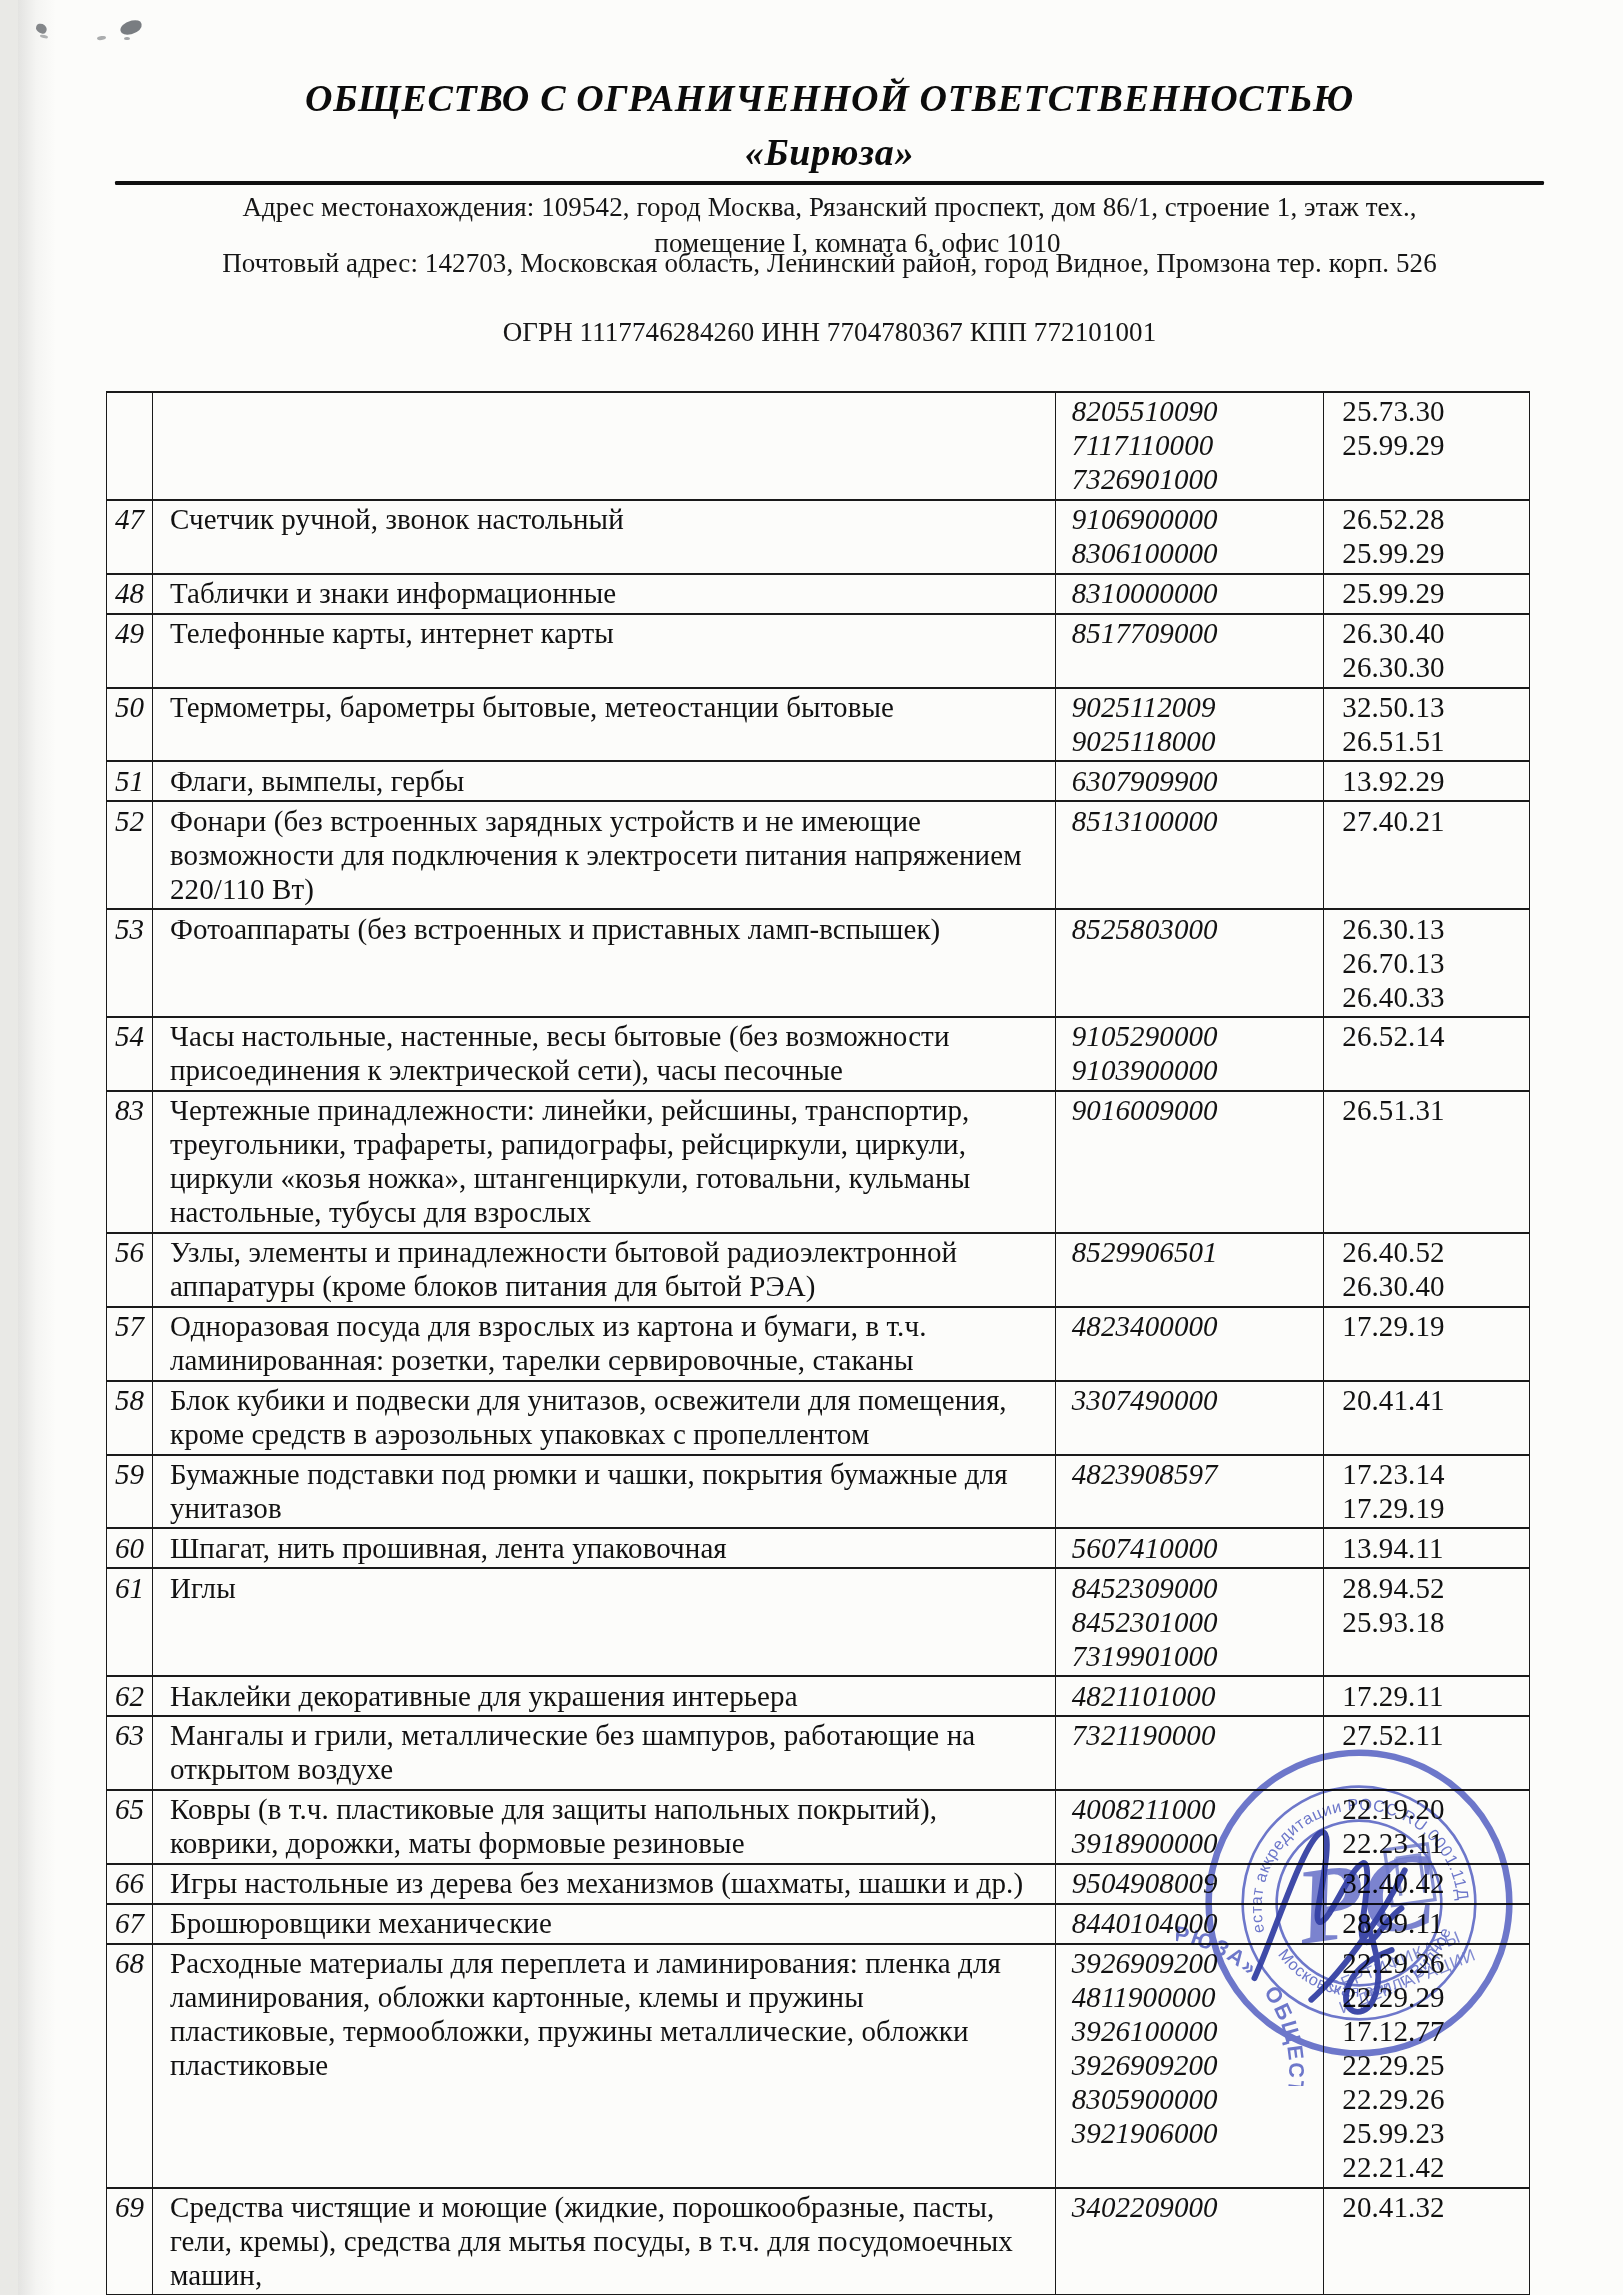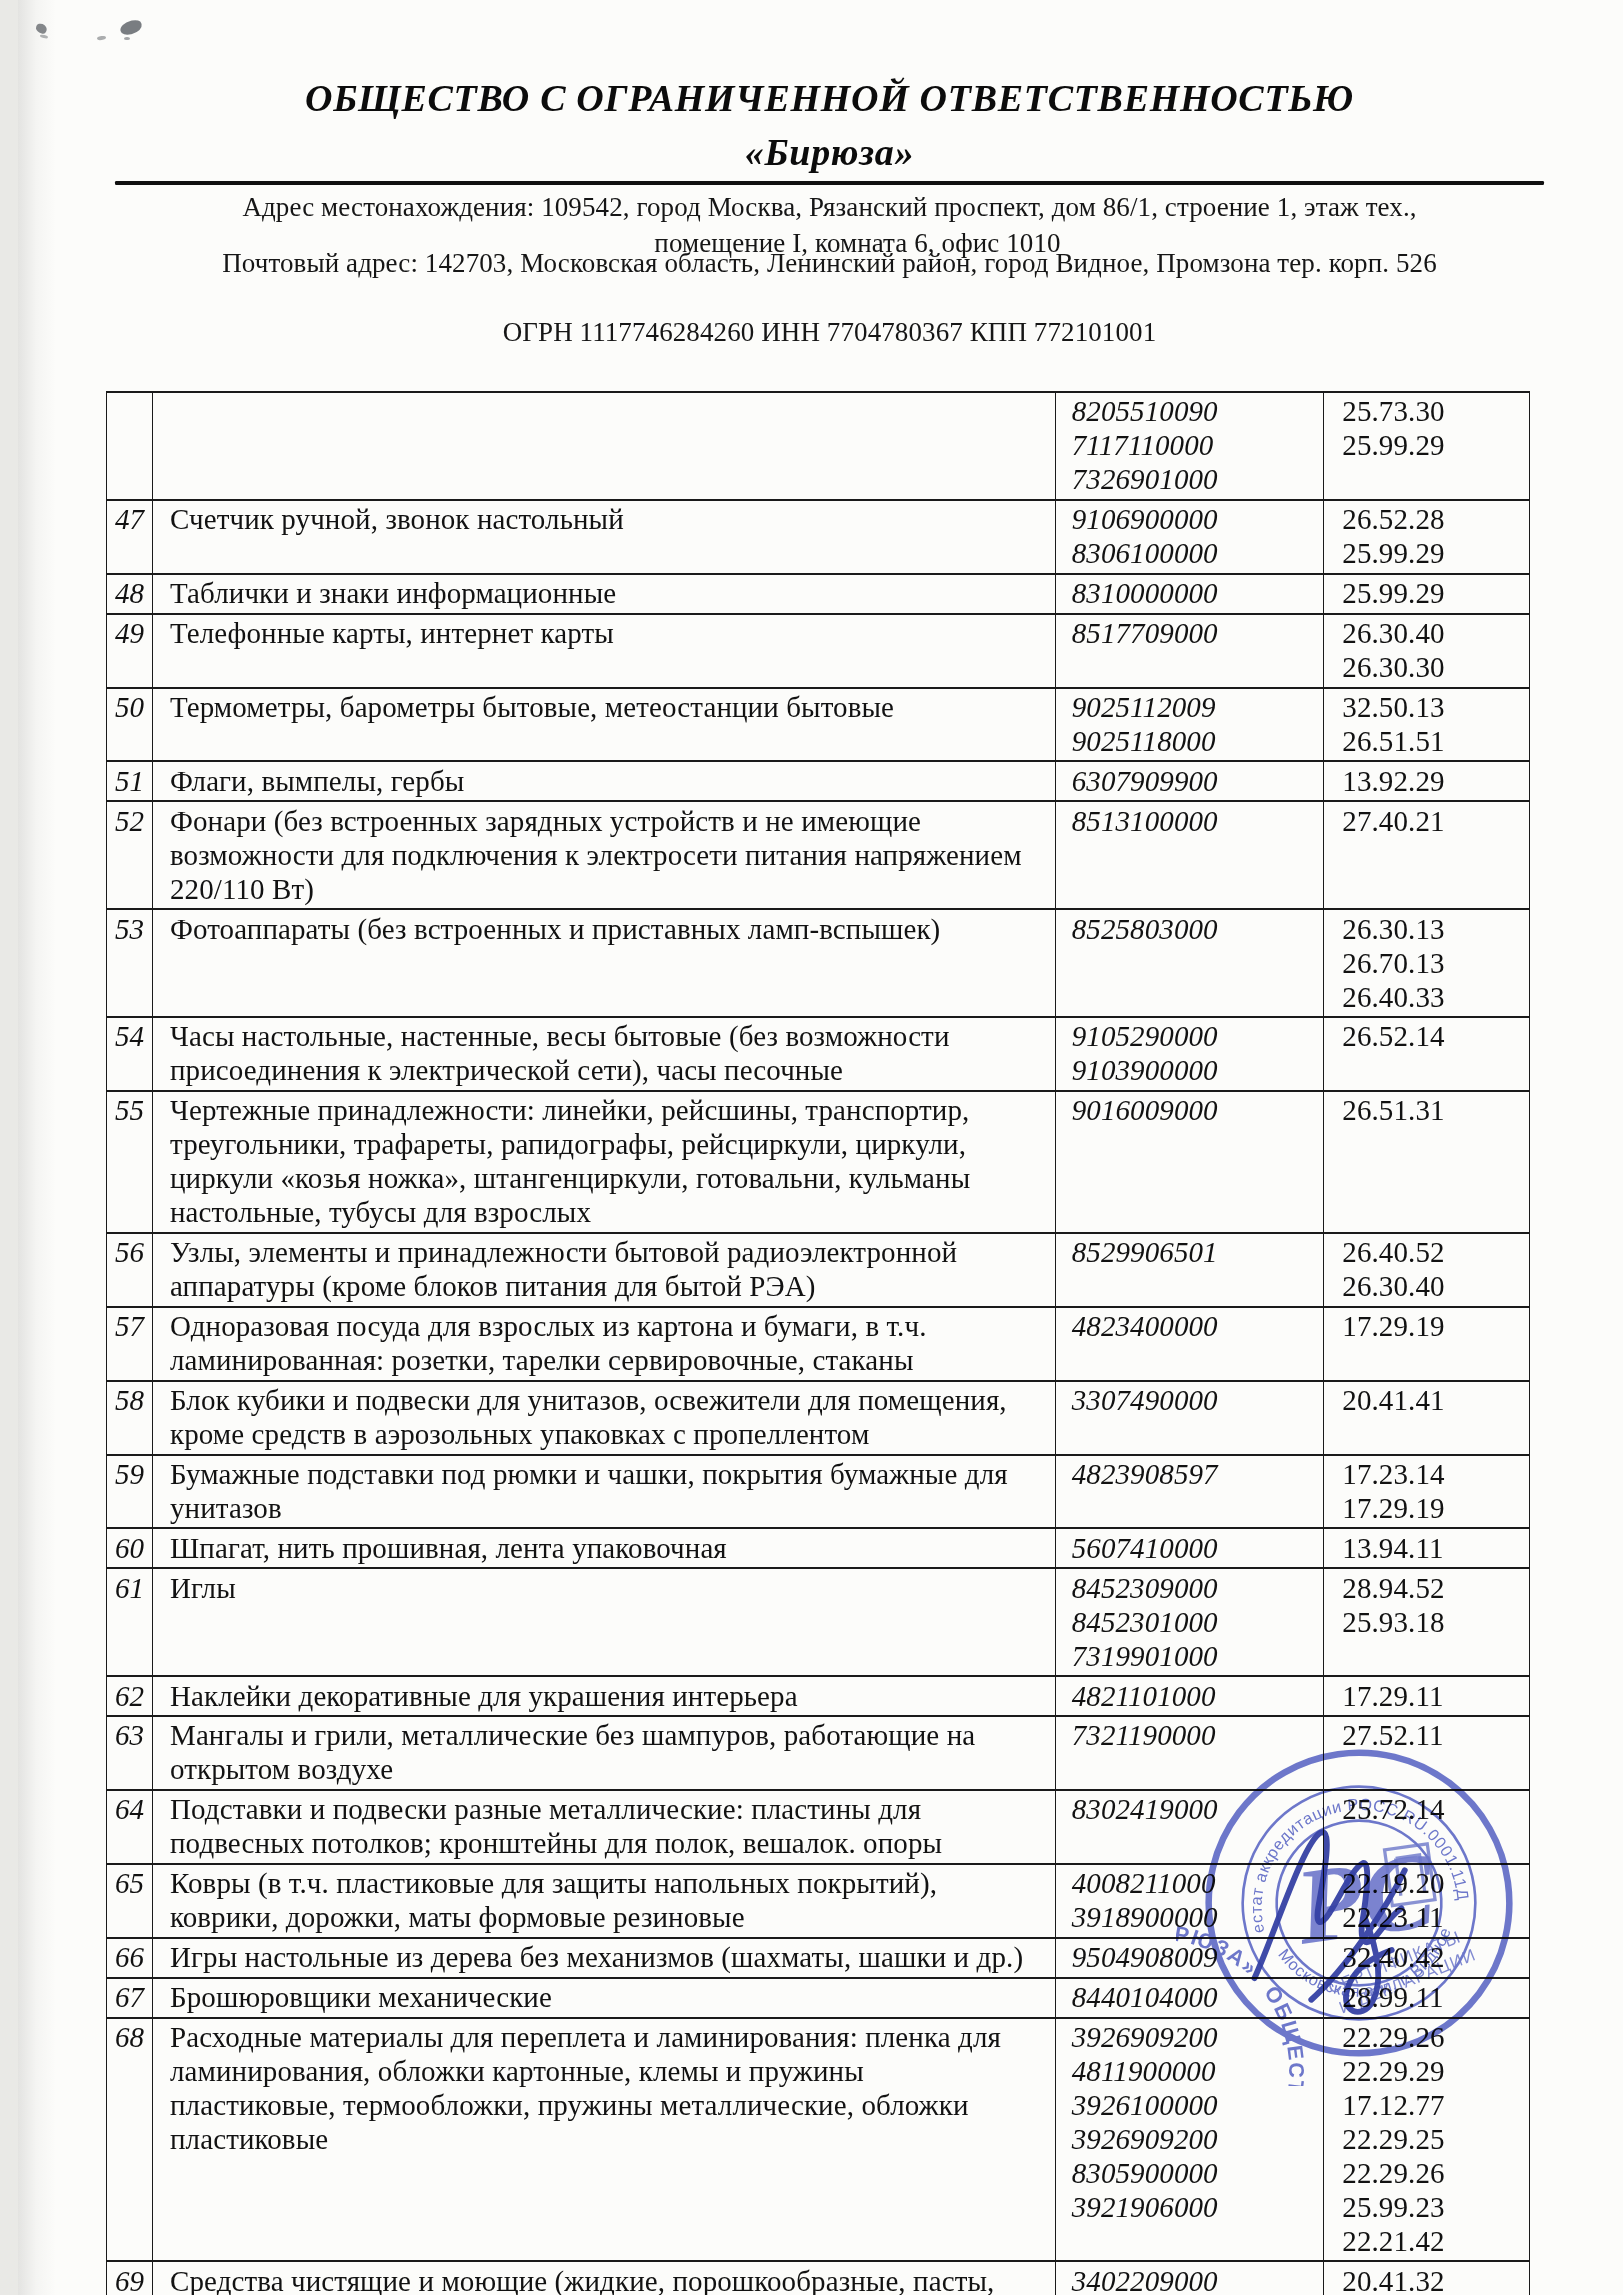--- a/index.html
+++ b/index.html
@@ -143,21 +143,21 @@
 26.40.33</td>
     </tr>
         <tr>
       <td class="c-num">54</td>
       <td class="c-desc">Часы настольные, настенные, весы бытовые (без возможности присоединения к электрической сети), часы песочные</td>
       <td class="c-code">9105290000
 9103900000</td>
       <td class="c-okpd">26.52.14</td>
     </tr>
         <tr>
-      <td class="c-num">55</td>
+      <td class="c-num">83</td>
       <td class="c-desc">Чертежные принадлежности: линейки, рейсшины, транспортир, треугольники, трафареты, рапидографы, рейсциркули, циркули, циркули «козья ножка», штангенциркули, готовальни, кульманы настольные, тубусы для взрослых</td>
       <td class="c-code">9016009000</td>
       <td class="c-okpd">26.51.31</td>
     </tr>
         <tr>
       <td class="c-num">56</td>
       <td class="c-desc">Узлы, элементы и принадлежности бытовой радиоэлектронной аппаратуры (кроме блоков питания для бытой РЭА)</td>
       <td class="c-code">8529906501</td>
       <td class="c-okpd">26.40.52
 26.30.40</td>
@@ -200,26 +200,20 @@
       <td class="c-num">62</td>
       <td class="c-desc">Наклейки декоративные для украшения интерьера</td>
       <td class="c-code">4821101000</td>
       <td class="c-okpd">17.29.11</td>
     </tr>
         <tr>
       <td class="c-num">63</td>
       <td class="c-desc">Мангалы и грили, металлические без шампуров, работающие на открытом воздухе</td>
       <td class="c-code">7321190000</td>
       <td class="c-okpd">27.52.11</td>
-    </tr>
-        <tr>
-      <td class="c-num">64</td>
-      <td class="c-desc">Подставки и подвески разные металлические: пластины для подвесных потолков; кронштейны для полок, вешалок. опоры</td>
-      <td class="c-code">8302419000</td>
-      <td class="c-okpd">25.72.14</td>
     </tr>
         <tr>
       <td class="c-num">65</td>
       <td class="c-desc">Ковры (в т.ч. пластиковые для защиты напольных покрытий), коврики, дорожки, маты формовые резиновые</td>
       <td class="c-code">4008211000
 3918900000</td>
       <td class="c-okpd">22.19.20
 22.23.11</td>
     </tr>
         <tr>

